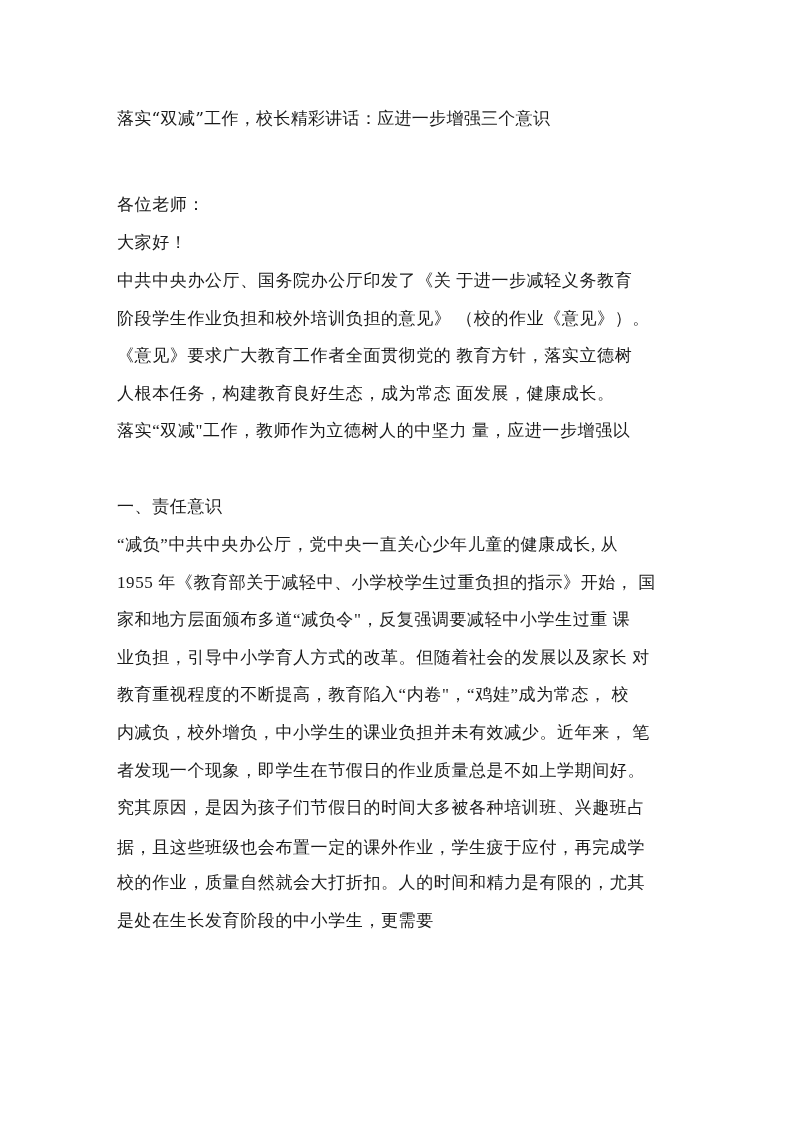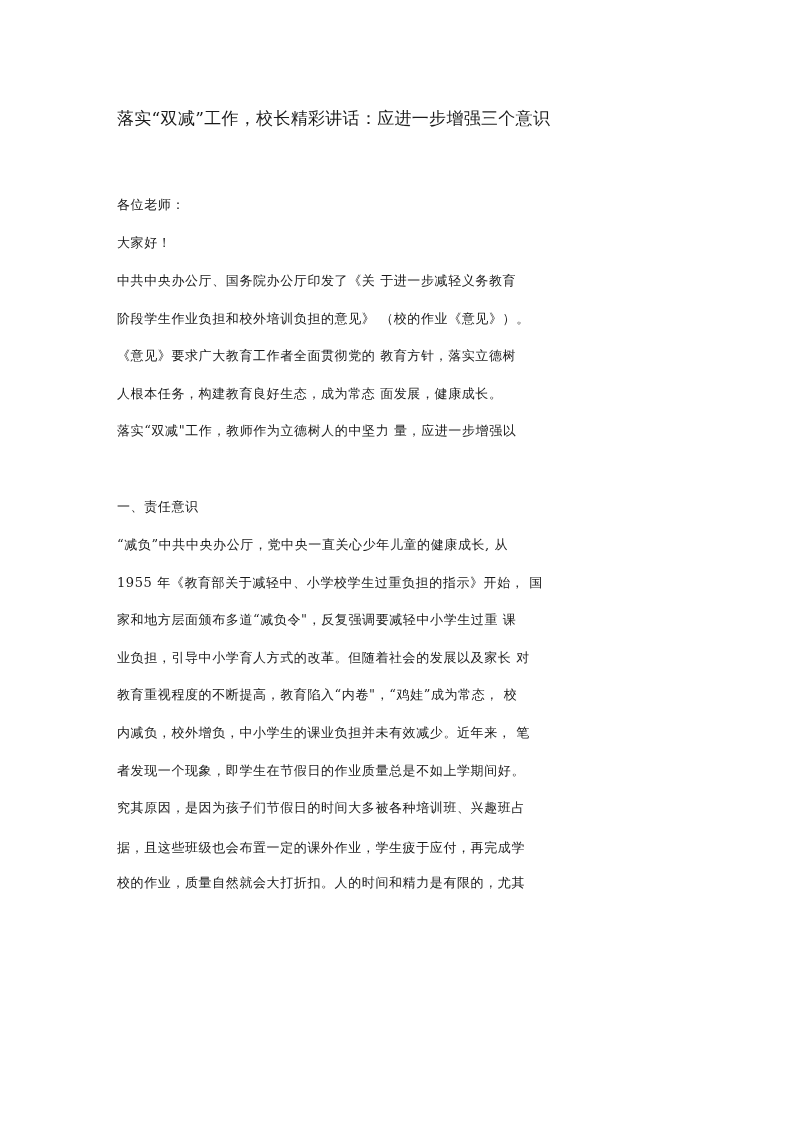--- a/index.html
+++ b/index.html
@@ -20,24 +20,25 @@
       left: 0; top: 0;
       width: 793px;
       height: 1122px;
       background: #fff;
       border-radius: 18px;
     }
     .line {
       position: absolute;
       left: 117px;
       width: 570px;
-      font-size: 13px;
+      font-size: 17px;
       line-height: 24px;
       white-space: nowrap;
       letter-spacing: 0.6px;
+      font-family: Liberation Serif, serif;
     }
     .title {
       position: absolute;
       left: 117px;
       top: 106px;
       font-size: 17px;
       line-height: 24px;
       white-space: nowrap;
       letter-spacing: 0.3px;
     }
@@ -60,13 +61,14 @@
   <div class="line" style="top:533px">“减负”中共中央办公厅，党中央一直关心少年儿童的健康成长, 从</div>
   <div class="line" style="top:571px">1955 年《教育部关于减轻中、小学校学生过重负担的指示》开始， 国</div>
   <div class="line" style="top:608px">家和地方层面颁布多道“减负令"，反复强调要减轻中小学生过重 课</div>
   <div class="line" style="top:646px">业负担，引导中小学育人方式的改革。但随着社会的发展以及家长 对</div>
   <div class="line" style="top:683px">教育重视程度的不断提高，教育陷入“内卷"，“鸡娃”成为常态， 校</div>
   <div class="line" style="top:721px">内减负，校外增负，中小学生的课业负担并未有效减少。近年来， 笔</div>
   <div class="line" style="top:759px">者发现一个现象，即学生在节假日的作业质量总是不如上学期间好。</div>
   <div class="line" style="top:796px">究其原因，是因为孩子们节假日的时间大多被各种培训班、兴趣班占</div>
   <div class="line" style="top:836px">据，且这些班级也会布置一定的课外作业，学生疲于应付，再完成学</div>
   <div class="line" style="top:871px">校的作业，质量自然就会大打折扣。人的时间和精力是有限的，尤其</div>
+  <div class="line" style="top:909px">是处在生长发育阶段的中小学生，更需要</div>
 </div>
 
 </body></html>

